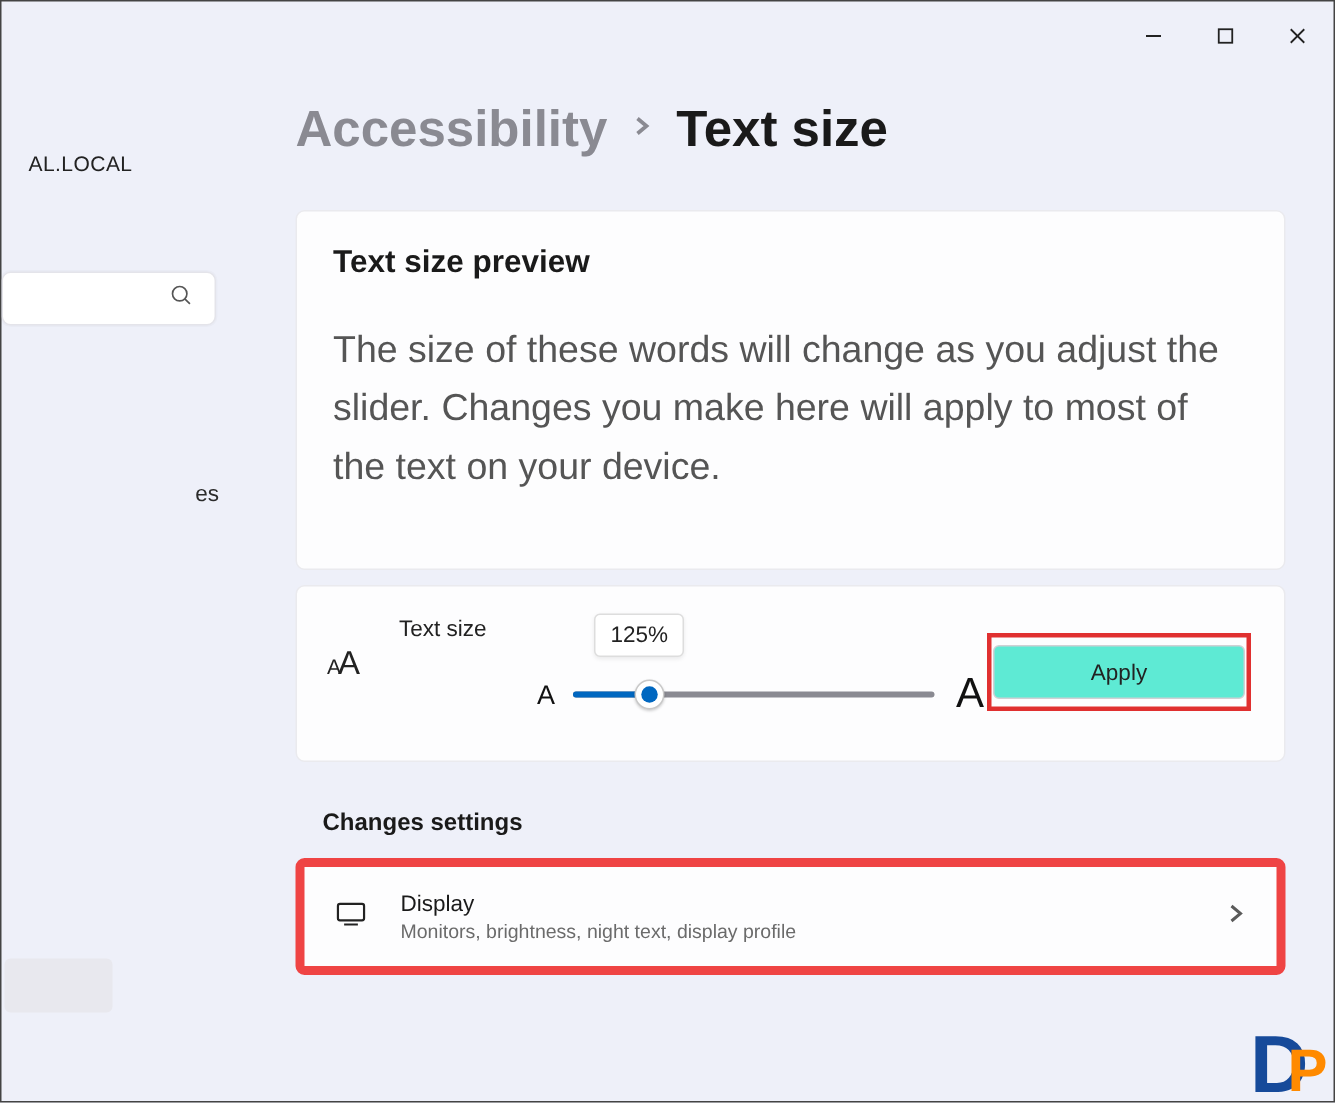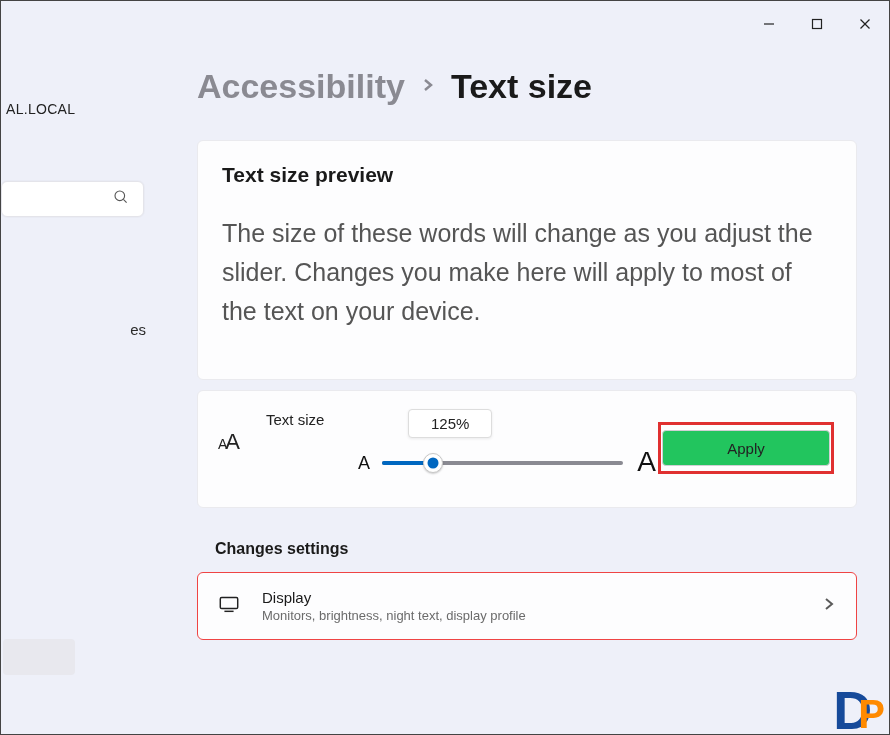--- a/index.html
+++ b/index.html
@@ -6,21 +6,21 @@
   html, body { width: 890px; height: 735px; overflow: hidden; }
   body { background: #eef0f9; border: 1px solid #444; position: relative; }
 
   
   .titlebar { position: absolute; top: 0; right: 0; height: 45px; display: flex; align-items: center; gap: 0; }
   .tb-btn { width: 48px; height: 40px; display: flex; align-items: center; justify-content: center; color: #222; }
   .tb-btn svg { width: 12px; height: 12px; }
 
   
   .sidebar { position: absolute; left: 0; top: 100px; width: 145px; }
-  .domain { font-size: 14px; color: #222; padding-left: 5px; margin-bottom: 64px; letter-spacing: 0.3px; }
+  .domain { font-size: 14px; color: #222; padding-left: 18px; margin-bottom: 64px; letter-spacing: 0.3px; }
   .search { background: #fff; border: 1px solid #e4e4ea; border-radius: 6px; height: 36px; width: 143px; display: flex; align-items: center; justify-content: flex-end; padding-right: 14px; box-shadow: 0 0 0 1px rgba(0,0,0,0.02); }
   .search svg { width: 16px; height: 16px; stroke: #555; fill: none; }
   .nav-frag { font-size: 15px; color: #2b2b2b; padding: 10px 0 10px 2px; text-align: right; }
   .sel-bg { position:absolute; left:2px; top:638px; width:72px; height:36px; background:#e8e8ee; border-radius:4px; }
 
   
   .main { position: absolute; left: 196px; top: 66px; width: 660px; }
 
   
   .crumbs { display: flex; align-items: center; gap: 16px; margin-bottom: 34px; text-align: right; }
@@ -35,34 +35,34 @@
   .preview-text { font-size: 25px; color: #555; line-height: 1.55; }
 
   
   .slider-card { background: #fdfdfe; border: 1px solid #eaeaee; border-radius: 6px; padding: 18px 20px 20px 20px; display: grid; grid-template-columns: 140px 1fr 180px; align-items: center; gap: 0; position: relative; height: 118px; }
   .sl-left { display:flex; flex-direction:column; align-items:flex-start; justify-content:center; height:100%; position:relative; }
   .sl-label { font-size: 15px; color: #222; position:absolute; top:2px; left:48px;}
   .sl-icon { position:absolute; top:20px; left:0; font-family: "Segoe UI", Arial; color:#222; }
   .sl-icon .small { font-size:14px; }
   .sl-icon .big { font-size:22px; margin-left:-2px;}
   .sl-mid { display:flex; align-items:center; gap:8px; position:relative; height:100%; }
-  .tooltip { position:absolute; top:0px; left:50px; background:#fff; border:1px solid #ddd; border-radius:4px; padding:5px 22px; font-size:15px; color:#222; box-shadow:0 1px 3px rgba(0,0,0,0.08);}
+  .tooltip { position:absolute; top:0px; left:38px; background:#fff; border:1px solid #ddd; border-radius:4px; padding:5px 10px; font-size:15px; color:#222; box-shadow:0 1px 3px rgba(0,0,0,0.08);}
   .a-small { font-size:18px; color:#111; margin-top:30px;}
   .a-large { font-size:28px; color:#111; margin-top:28px;}
   .track { flex:1; height:4px; background:#8a8a92; border-radius:2px; position:relative; margin-top:30px; margin-left:4px; margin-right:6px;}
   .track-fill { position:absolute; left:0; top:0; height:4px; background:#0067c0; border-radius:2px;}
   .thumb { position:absolute; top:50%; transform:translate(-50%,-50%); width:20px; height:20px; background:#fff; border-radius:50%; border:1px solid #c8c8c8; box-shadow:0 1px 2px rgba(0,0,0,0.2);}
   .thumb::after { content:""; position:absolute; left:50%; top:50%; transform:translate(-50%,-50%); width:11px; height:11px; background:#0067c0; border-radius:50%; }
   .apply-wrap { position:relative; height:100%; display:flex; align-items:center; justify-content:center;}
-  .apply-btn { width:168px; height:36px; background:#22c55e; border:1px solid #d0d0d4; border-radius:4px; font-size:15px; color:#222;}
+  .apply-btn { width:168px; height:36px; background:#5eead4; border:1px solid #d0d0d4; border-radius:4px; font-size:15px; color:#222;}
   .apply-highlight { position:absolute; border:3px solid #e03030; width:176px; height:52px; pointer-events:none;}
 
   
   .section-title { font-size:16px; font-weight:600; color:#1a1a1a; margin:32px 0 14px 18px;}
-  .related-card { background:#fdfdfe; border:1px solid #ef4444; border-radius:6px; padding:16px 20px; display:flex; align-items:center; gap:22px;}
+  .related-card { background:#fdfdfe; border:6px solid #ef4444; border-radius:6px; padding:16px 20px; display:flex; align-items:center; gap:22px;}
   .rel-icon svg { width:22px; height:22px; stroke:#222; fill:none; stroke-width:1.6;}
   .rel-text { flex:1; }
   .rel-title { font-size:15px; color:#1a1a1a; }
   .rel-sub { font-size:13px; color:#6b6b6b; margin-top:2px;}
   .rel-chev svg { width:14px; height:14px; stroke:#5a5a5a; fill:none; stroke-width:2;}
 
   
   .wm { position:absolute; right:4px; bottom:2px; display:flex; align-items:flex-end;}
   .wm .d { font-size:54px; font-weight:700; color:#164a9a; font-family:Arial,sans-serif; line-height:0.8; }
   .wm .p { font-size:40px; font-weight:700; color:#ff8a00; font-family:Arial,sans-serif; line-height:0.8; margin-left:-14px; margin-bottom:2px;}

